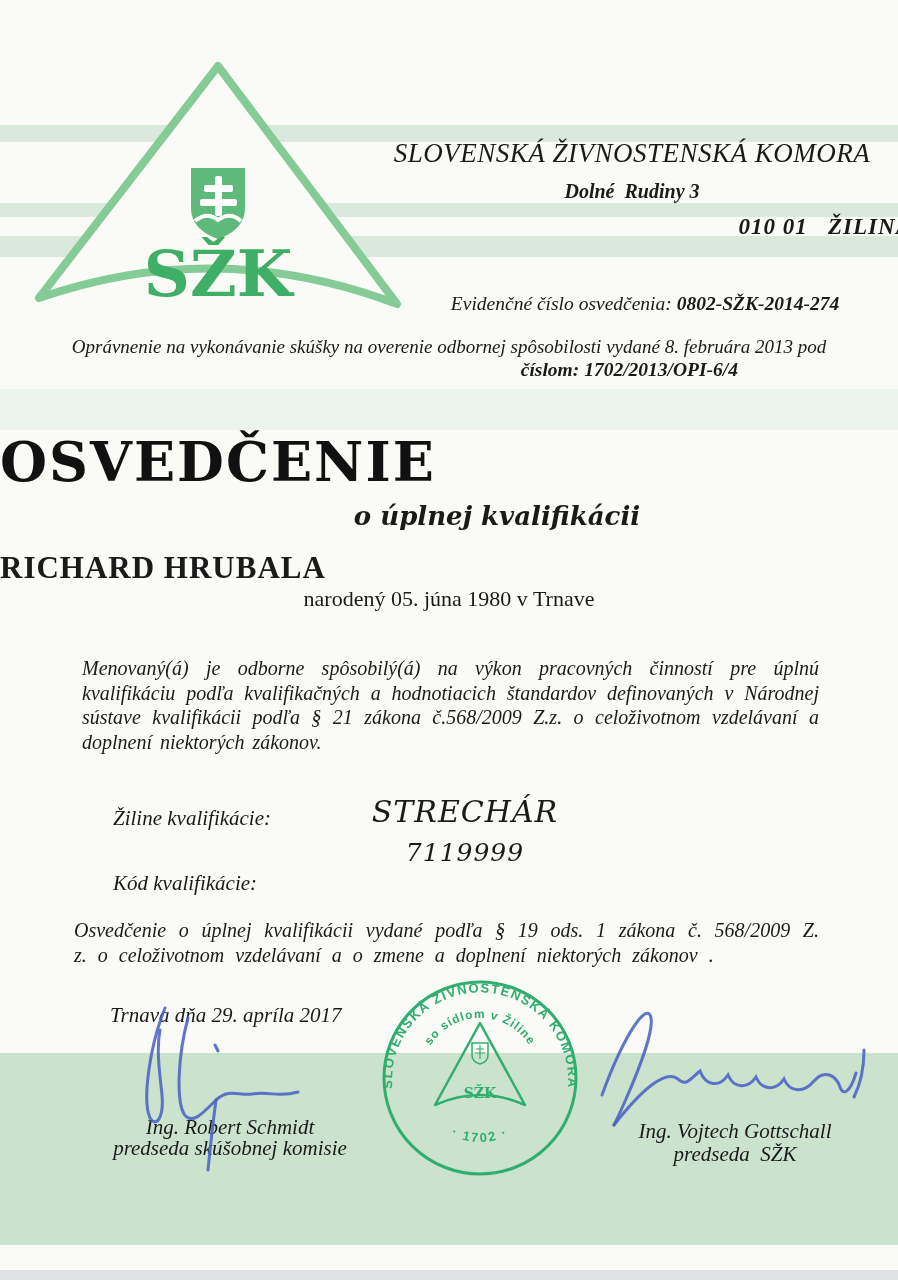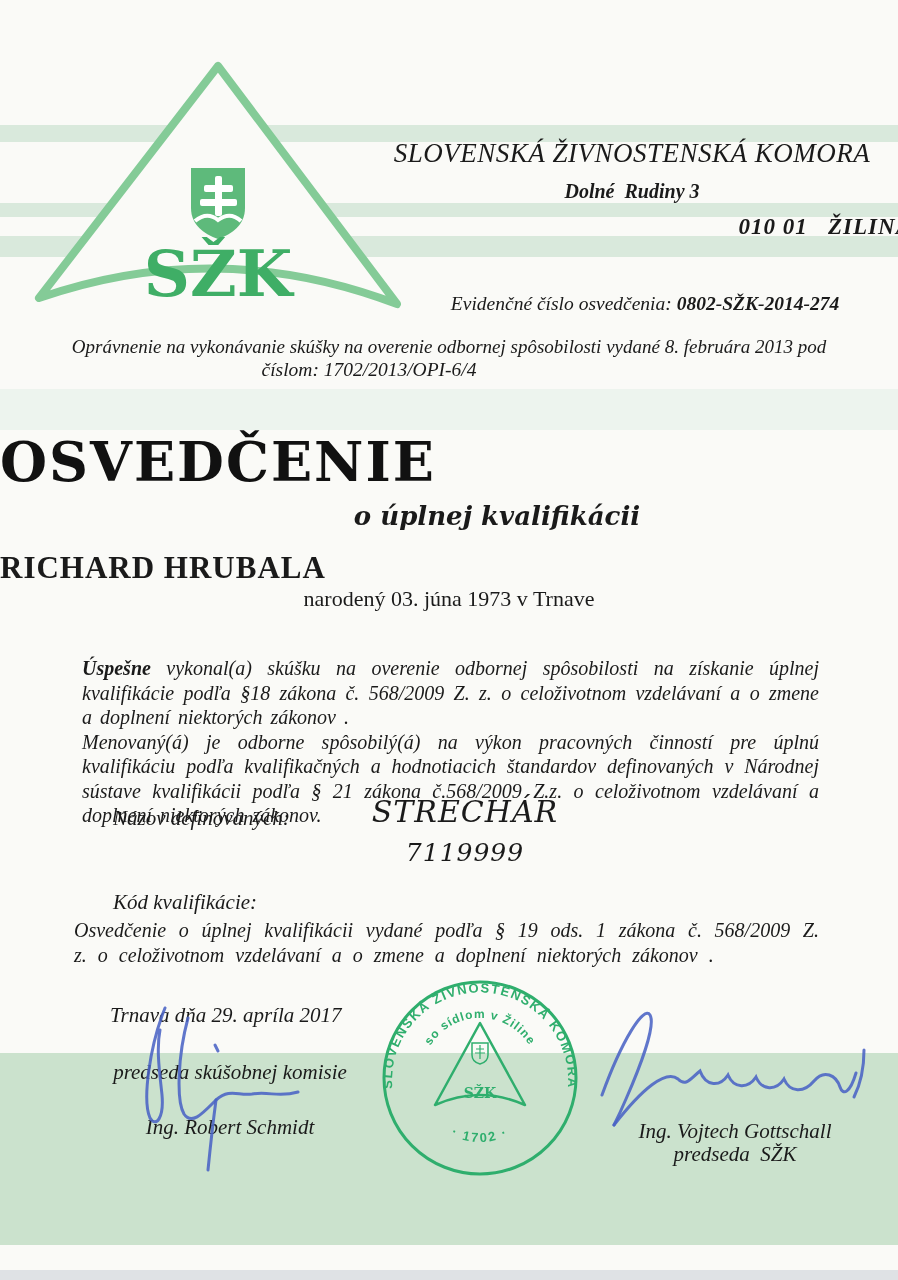--- a/index.html
+++ b/index.html
@@ -22,52 +22,52 @@
   .org-name{left:372px;top:138px;width:520px;text-align:center;
     font-style:italic;font-size:27px;letter-spacing:.5px;}
   .addr1{left:372px;top:180px;width:520px;text-align:center;
     font-style:italic;font-weight:bold;font-size:20px;white-space:pre;}
   .addr2{left:392px;top:214px;width:520px;text-align:right;
     font-style:italic;font-weight:bold;font-size:23px;white-space:pre;letter-spacing:1px;}
 
   .evid{left:420px;top:293px;width:450px;text-align:center;font-style:italic;font-size:19.5px;}
   .evid b{font-weight:bold;}
   .auth1{left:0;top:336px;width:898px;text-align:center;font-style:italic;font-size:19px;}
-  .auth2{left:0;top:359px;width:738px;text-align:center;font-style:italic;font-weight:normal;font-size:19.5px;}
+  .auth2{left:0;top:359px;width:738px;text-align:right;font-style:italic;font-weight:bold;font-size:19.5px;}
 
   .title{left:0;top:430px;width:898px;text-align:left;
     font-family:"DejaVu Serif",serif;font-weight:bold;
     font-size:54px;letter-spacing:2px;color:#111;}
   .subtitle{left:0;top:501px;width:898px;text-align:center;
     font-family:"DejaVu Serif",serif;font-style:italic;font-weight:bold;font-size:26px;padding-left:48px;}
   .holder-name{left:0;top:550px;width:898px;text-align:left;
     font-weight:bold;font-size:31px;letter-spacing:1px;}
   .holder-birth{left:0;top:586px;width:898px;text-align:center;font-size:22px;}
 
   .bodytext{left:82px;top:656px;width:737px;font-style:italic;font-size:20px;
     line-height:24.5px;text-align:justify;word-spacing:3px;}
   .bodytext p{margin:0;}
   .lead{font-weight:bold;}
 
   .qual-label{left:113px;font-style:italic;font-size:21px;}
   .qual-value{left:290px;width:350px;text-align:center;
     font-family:"DejaVu Serif",serif;font-style:italic;font-weight:normal;}
   #qname-label{top:806px;}
   #qname-value{top:794px;font-size:30px;letter-spacing:1px;}
-  #qcode-label{top:890px;}
+  #qcode-label{top:871px;}
   #qcode-value{top:838px;font-size:25px;letter-spacing:1px;}
 
   .p3{left:74px;top:918px;width:745px;font-style:italic;font-size:20px;
     line-height:25px;text-align:justify;word-spacing:6px;}
 
   .place-date{left:110px;top:1003px;font-style:italic;font-size:21px;}
 
   .sig-name{text-align:center;font-style:italic;font-size:21px;}
   #sigL-name{left:95px;top:1083px;width:270px;margin-top:32px;}
-  #sigL-role{left:95px;top:1060px;width:270px;}
+  #sigL-role{left:95px;top:1136px;width:270px;}
   #sigR-name{left:600px;top:1119px;width:270px;}
   #sigR-role{left:600px;top:1142px;width:270px;white-space:pre;}
 
   svg{display:block;}
   .sigpath{fill:none;stroke:#4a63c5;stroke-width:3;stroke-linecap:round;opacity:.88;}
 </style>
 </head>
 <body>
 
 <div class="stripe" id="stripe1"></div>
@@ -95,28 +95,27 @@
 
 <div class="abs evid"><span>Evidenčné číslo osvedčenia: </span><b>0802-SŽK-2014-274</b></div>
 
 <div class="abs auth1">Oprávnenie na vykonávanie skúšky na overenie odbornej spôsobilosti vydané 8. februára 2013 pod</div>
 <div class="abs auth2"><span>číslom: </span><span>1702/2013/OPI-6/4</span></div>
 
 <div class="abs title">OSVEDČENIE</div>
 <div class="abs subtitle">o úplnej kvalifikácii</div>
 
 <div class="abs holder-name">RICHARD HRUBALA</div>
-<div class="abs holder-birth">narodený 03. júna 1973 v Trnave</div>
+<div class="abs holder-birth">narodený 05. júna 1980 v Trnave</div>
 
 <div class="abs bodytext">
-  <p><span class="lead">Úspešne</span><span> vykonal(a) skúšku na overenie odbornej spôsobilosti na získanie úplnej kvalifikácie podľa §18 zákona č. 568/2009 Z. z. o celoživotnom vzdelávaní a o zmene a doplnení niektorých zákonov .</span></p>
   <p>Menovaný(á) je odborne spôsobilý(á) na výkon pracovných činností pre úplnú kvalifikáciu podľa kvalifikačných a hodnotiacich štandardov definovaných v Národnej sústave kvalifikácii podľa § 21 zákona č.568/2009 Z.z. o celoživotnom vzdelávaní a doplnení niektorých zákonov.</p>
 </div>
 
-<div class="abs qual-label" id="qname-label">Názov definovaných:</div>
+<div class="abs qual-label" id="qname-label">Žiline kvalifikácie:</div>
 <div class="abs qual-value" id="qname-value">STRECHÁR</div>
 <div class="abs qual-label" id="qcode-label">Kód kvalifikácie:</div>
 <div class="abs qual-value" id="qcode-value">7119999</div>
 
 <div class="abs p3">Osvedčenie o úplnej kvalifikácii vydané podľa § 19 ods. 1 zákona č. 568/2009 Z. z. o celoživotnom vzdelávaní a o zmene a doplnení niektorých zákonov .</div>
 
 <div class="abs place-date">Trnava dňa 29. apríla 2017</div>
 
 <div class="abs sig-name" id="sigL-name">Ing. Robert Schmidt</div>
 <div class="abs sig-name" id="sigL-role">predseda skúšobnej komisie</div>

